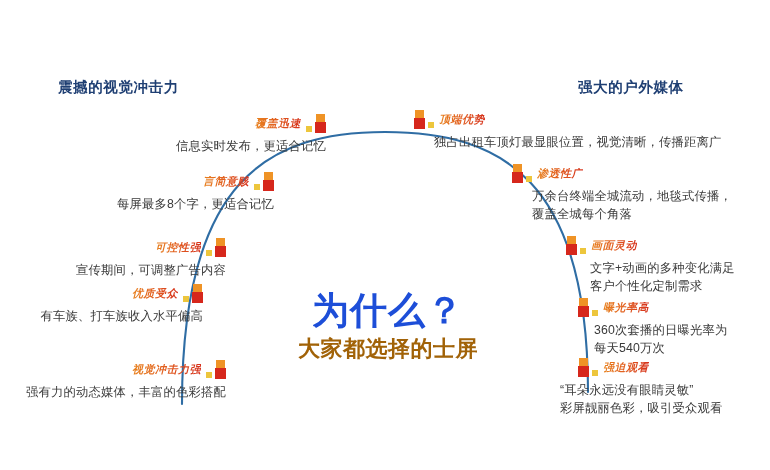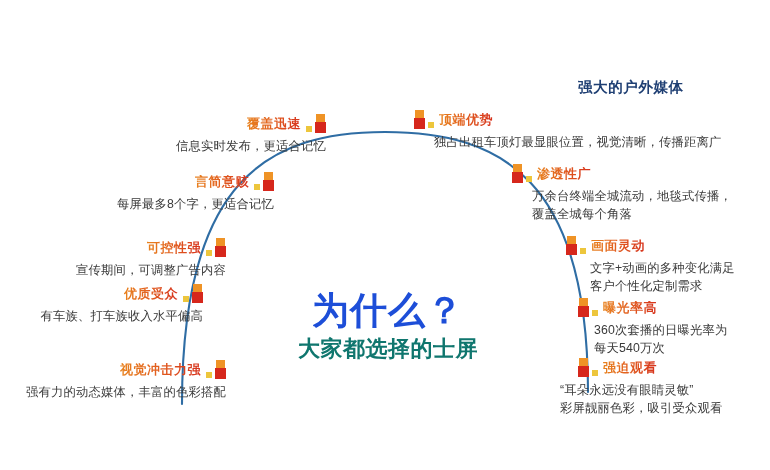--- a/index.html
+++ b/index.html
@@ -56,47 +56,48 @@
     font-size: 37px;
     font-weight: bold;
     color: #1d4ed8;
     letter-spacing: 1px;
     line-height: 1.0;
     white-space: nowrap;
   }
   .center-title-sub {
     font-size: 22px;
     font-weight: bold;
-    color: #0f766e;
+    color: #a16207;
     letter-spacing: 0.5px;
     line-height: 1.15;
     margin-top: 7px;
     white-space: nowrap;
   }
 
   
   .feature {
     position: absolute;
     white-space: nowrap;
   }
   .feature-head {
     display: flex;
     align-items: center;
     gap: 5px;
     line-height: 1;
   }
   .feature-title {
-    font-size: 13px;
+    font-size: 11px;
     font-weight: bold;
     background: linear-gradient(90deg, #e8821e 0%, #e2601f 45%, #d6321d 100%);
     -webkit-background-clip: text;
     background-clip: text;
     color: transparent;
     -webkit-text-fill-color: transparent;
     letter-spacing: 0.5px;
+    font-style: italic;
   }
   .feature-desc {
     font-size: 12.3px;
     color: #3a3a3a;
     line-height: 1.45;
     margin-top: 5px;
     letter-spacing: 0.2px;
   }
 
   
@@ -128,20 +129,21 @@
 </style>
 </head>
 <body>
 
 <div id="canvas">
 
   <svg class="arc-layer" viewBox="0 0 770 470" xmlns="http://www.w3.org/2000/svg">
     <path d="M 182 404 C 182 180, 268 132, 385 132 C 502 132, 588 180, 588 392" fill="none" stroke="#2f6da4" stroke-width="2.1" stroke-linecap="round"></path>
   </svg>
 
+  <div id="heading-left" class="section-heading">震撼的视觉冲击力</div>
   <div id="heading-right" class="section-heading">强大的户外媒体</div>
 
   <div class="center-title-wrap">
     <div class="center-title-main">为什么？</div>
     <div class="center-title-sub">大家都选择的士屏</div>
   </div>
 
   <div class="feature left" style="right:444px; top:114px;">
     <div class="feature-head">
       <span class="feature-title">覆盖迅速</span>

